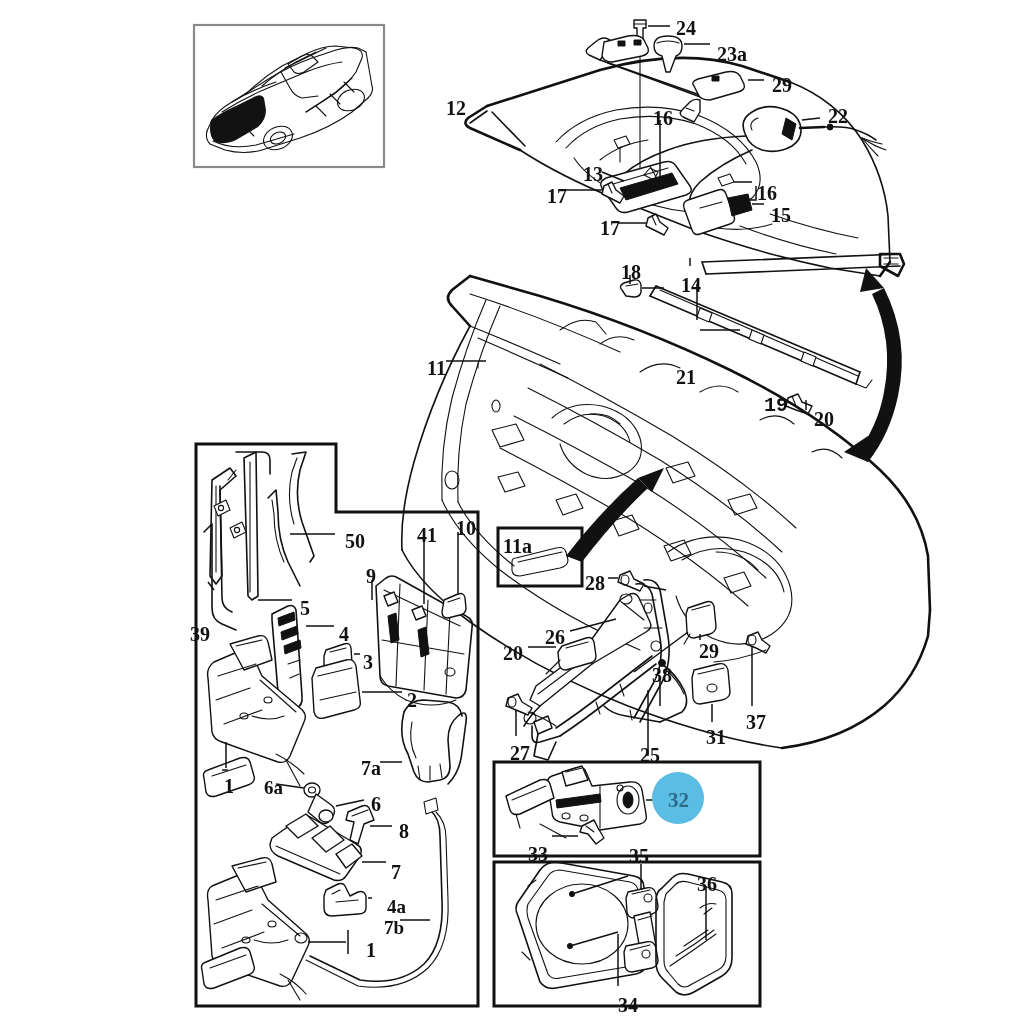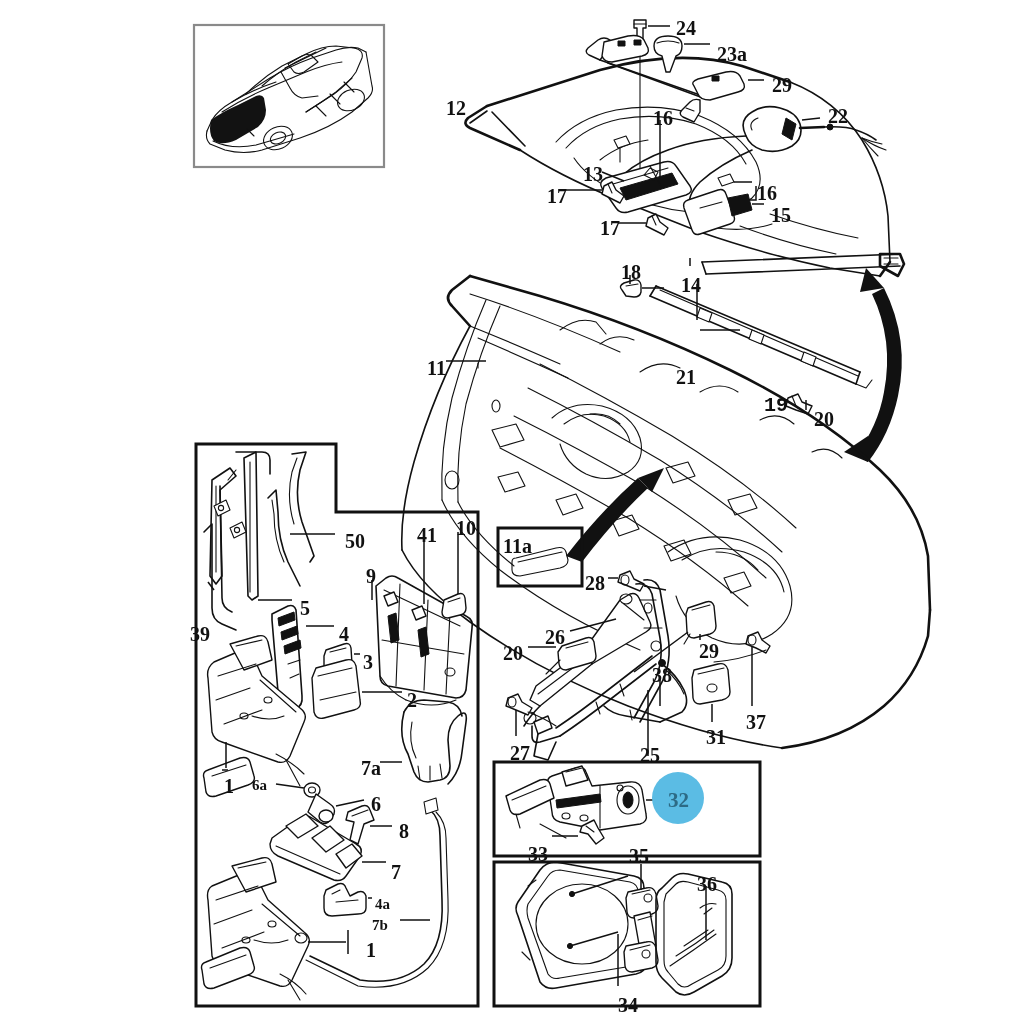--- a/index.html
+++ b/index.html
@@ -2,21 +2,21 @@
 <html><head>
 <meta charset="utf-8">
 <style>
   html,body{margin:0;padding:0;background:#fff;}
   body{width:1024px;height:1024px;overflow:hidden;
        font-family:"Liberation Serif",serif;}
   #stage{position:relative;width:1024px;height:1024px;background:#ffffff;}
   #stage svg{position:absolute;left:0;top:0;}
   .lbl{position:absolute;font-family:"Liberation Serif",serif;font-weight:700;
        color:#111;line-height:1;white-space:nowrap;font-size:20px;}
-  .lbl.sm{font-size:15px;}
+  .lbl.sm{font-size:19px;margin-left:12px;}
   .hl{position:absolute;border-radius:50%;background:#5bbce4;}
   .hl-lbl{position:absolute;font-family:"Liberation Serif",serif;font-weight:700;
           color:#2d6a85;font-size:21px;white-space:nowrap;}
 </style>
 </head>
 <body>
 
 <div id="stage">
 
 <svg width="1024" height="1024" viewBox="0 0 1024 1024">

